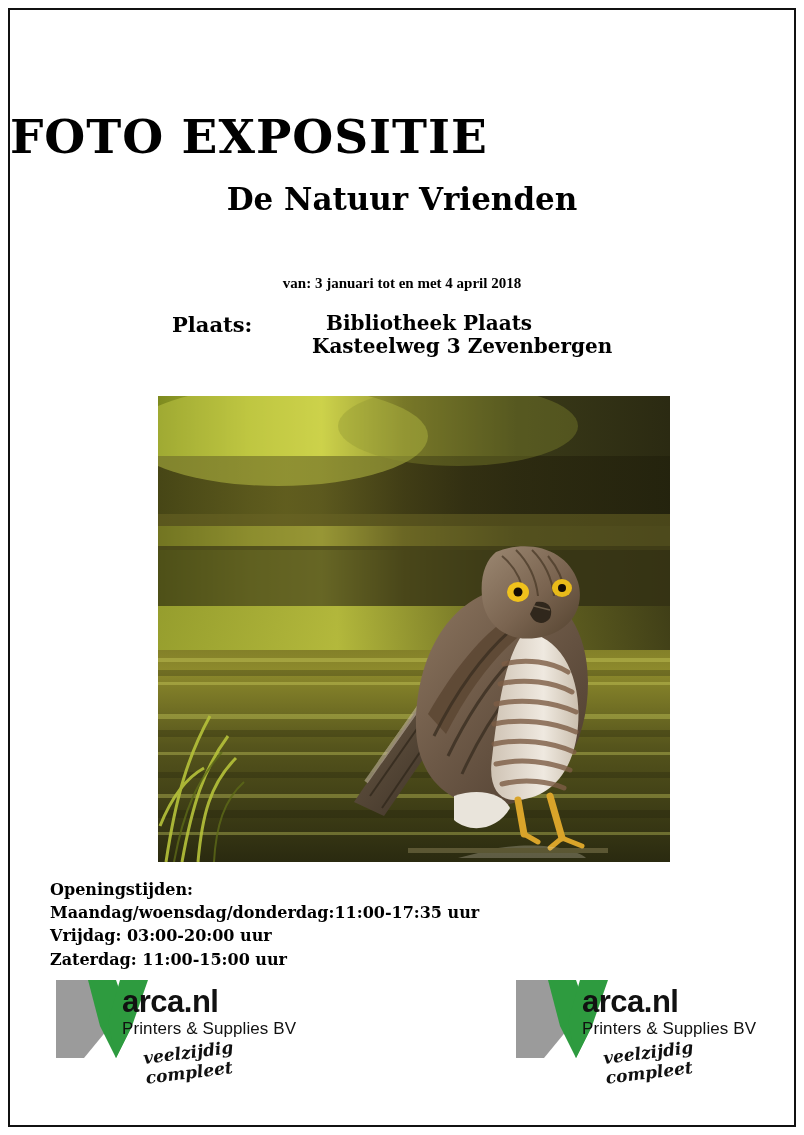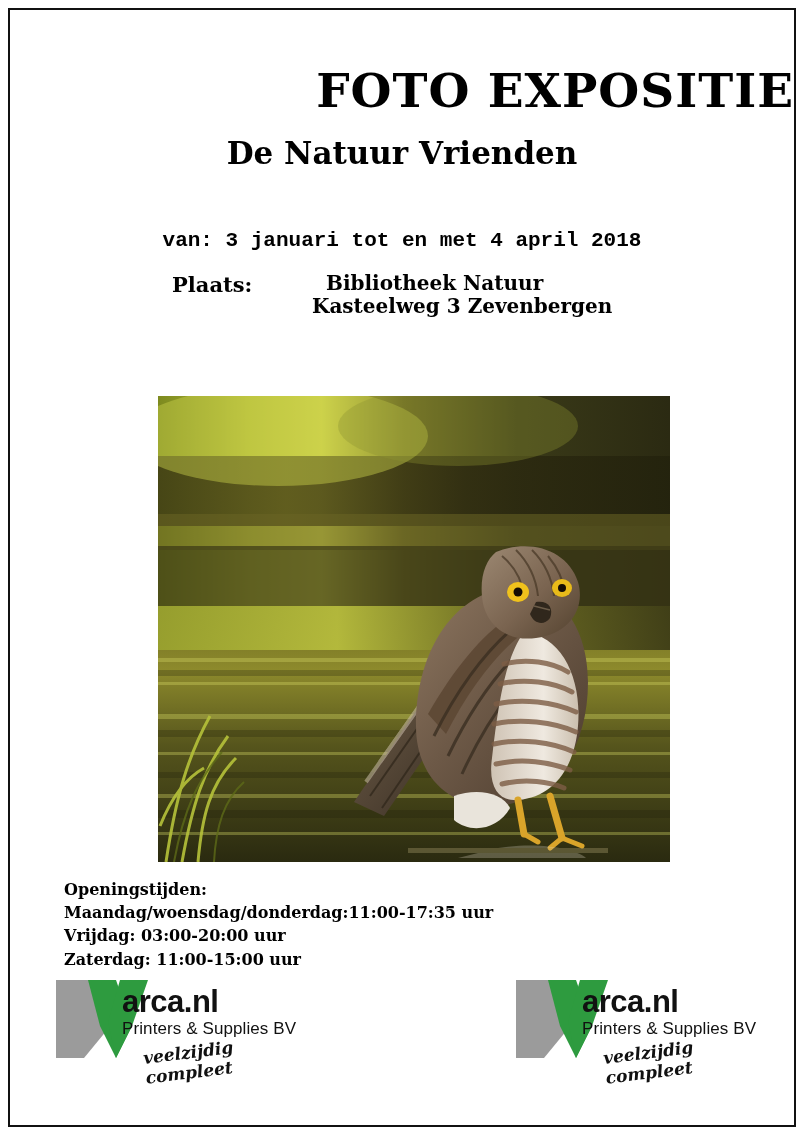--- a/index.html
+++ b/index.html
@@ -22,42 +22,41 @@
     top: 8px;
     width: 788px;
     height: 1119px;
     background: #ffffff;
     border: 2px solid #111111;
     overflow: hidden;
   }
 
   
   .title {
-    text-align: right;
+    text-align: left;
     font-family: "DejaVu Serif", serif;
     font-weight: bold;
     font-size: 47px;
     letter-spacing: 1px;
-    margin-top: 57px;
+    margin-top: 103px;
     line-height: 1;
-    padding-left: 40px;
   }
   .subtitle {
     text-align: center;
     font-family: "DejaVu Serif", serif;
     font-weight: bold;
     font-size: 31px;
     margin-top: 24px;
     line-height: 1;
   }
   .daterange {
     text-align: center;
-    font-family: Liberation Mono, monospace;
-    font-weight: bold;
-    font-size: 21px;
+    font-family: Liberation Serif, serif;
+    font-weight: bold;
+    font-size: 15px;
     margin-top: 60px;
   }
 
   .place-row {
     display: flex;
     justify-content: center;
     align-items: flex-start;
     margin-top: 20px;
   }
   .place-label {
@@ -87,21 +86,21 @@
     width: 512px;
     height: 466px;
     overflow: hidden;
     background: #2a2a14;
   }
   .photo-svg { display: block; width: 512px; height: 466px; }
 
   
   .hours {
     position: absolute;
-    left: 54px;
+    left: 40px;
     top: 868px;
     font-family: "DejaVu Serif", serif;
     font-weight: bold;
     font-size: 16px;
     line-height: 1.45;
     text-align: left;
   }
 
   
   .logo {
@@ -159,21 +158,21 @@
 
 <div class="poster">
 
   <div class="title">FOTO EXPOSITIE</div>
   <div class="subtitle">De Natuur Vrienden</div>
   <div class="daterange">van: 3 januari tot en met 4 april 2018</div>
 
   <div class="place-row">
     <div class="place-label">Plaats:</div>
     <div class="place-lines">
-      <span class="l1">Bibliotheek Natuur</span>
+      <span class="l1">Bibliotheek Plaats</span>
       <span class="l2">Kasteelweg 3 Zevenbergen</span>
     </div>
   </div>
 
   <div class="photo-wrap">
     <svg class="photo-svg" viewBox="0 0 512 466" preserveAspectRatio="none">
       <defs>
         <linearGradient id="bgTop" x1="0" y1="0" x2="1" y2="0">
           <stop offset="0%" stop-color="#7d8a1f"></stop>
           <stop offset="18%" stop-color="#b7bf3a"></stop>

